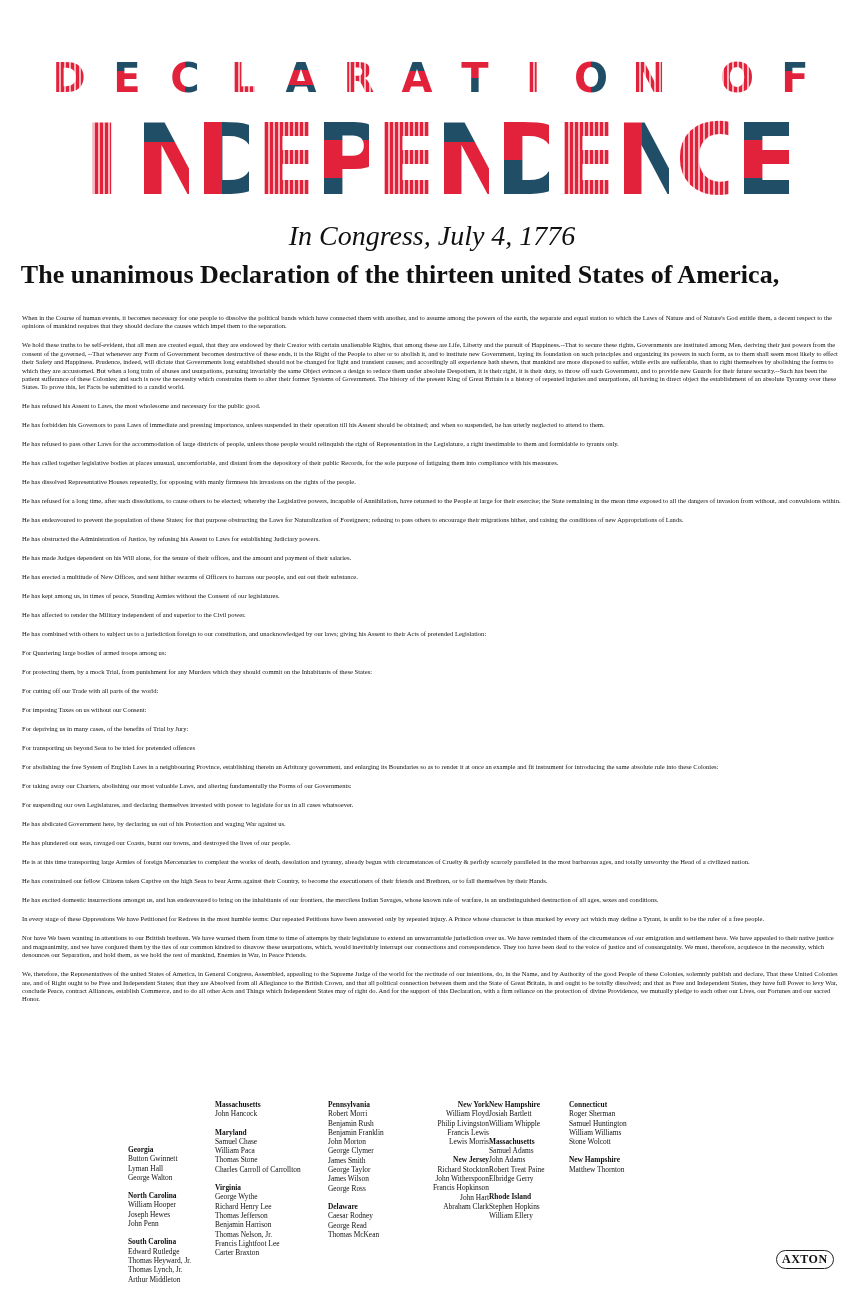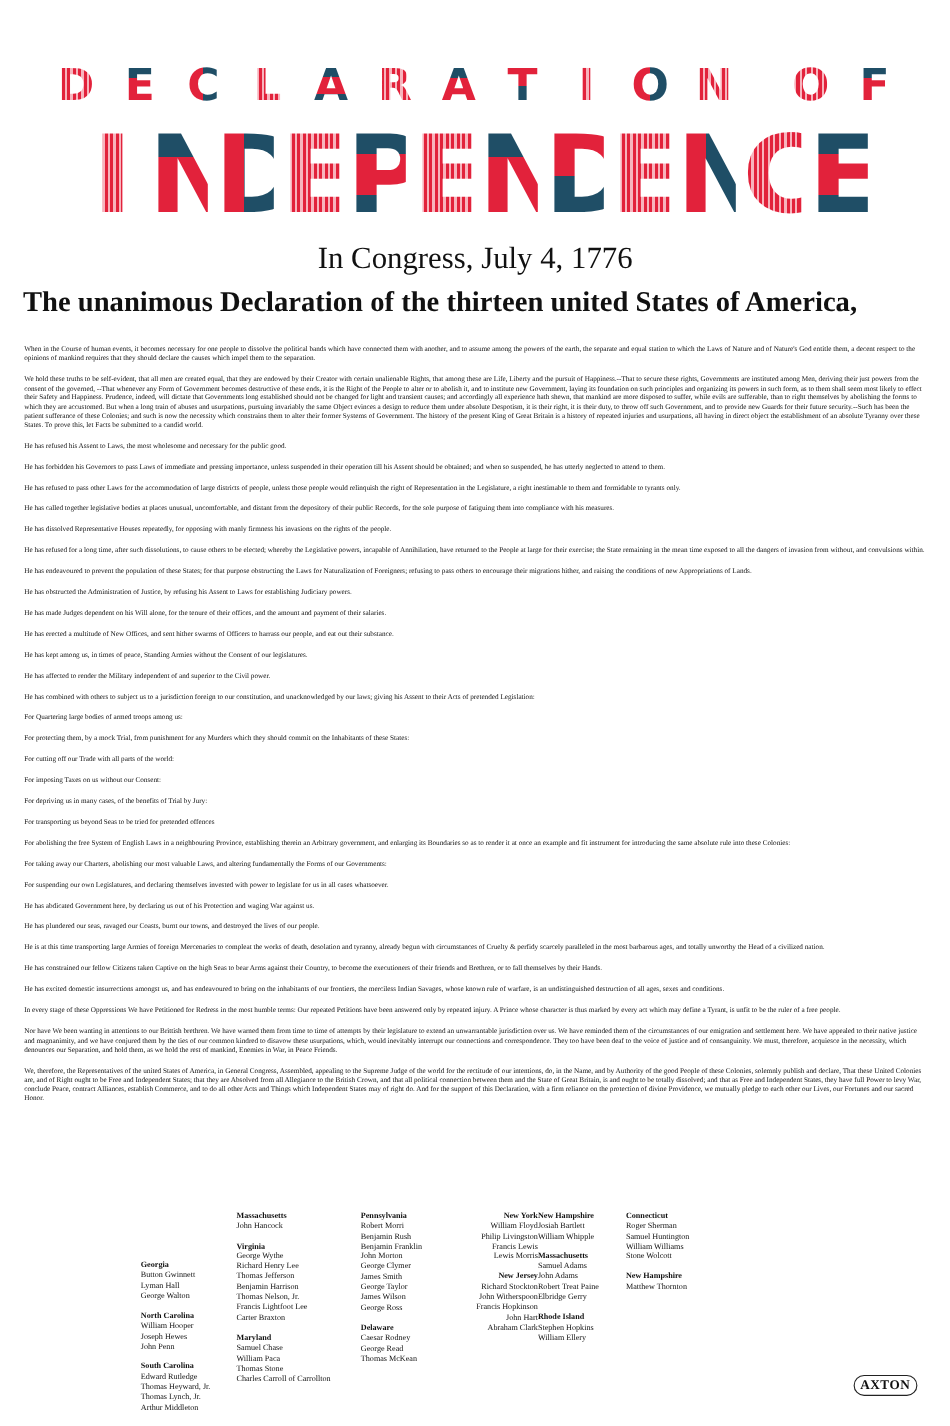--- a/index.html
+++ b/index.html
@@ -9,21 +9,21 @@
   .row2 { top:111px; gap:6px; }
   .ltr { position:relative; font-family:"DejaVu Sans", sans-serif; font-weight:bold; line-height:1; text-align:center; overflow:hidden; }
   .row1 .ltr { font-size:40px; width:36px; height:40px; }
   .row2 .ltr { font-size:98px; width:54px; height:92px; }
   .ltr .g { display:block; color:transparent; -webkit-background-clip:text; background-clip:text; }
   .ltr.s1 .g { background-image:repeating-linear-gradient(90deg,#e2223b 0 3px,#f7b4bd 3px 5px); }
   .ltr.s2 .g { background-image:linear-gradient(180deg,#1f4e66 0 32%,#e2223b 32% 100%); }
   .ltr.s3 .g { background-image:linear-gradient(180deg,#1f4e66 0 30%,#e2223b 30% 68%,#1f4e66 68% 100%); }
   .ltr.s4 .g { background-image:linear-gradient(90deg,#e2223b 0 50%,#1f4e66 50% 100%); }
   .ltr.s5 .g { background-image:linear-gradient(180deg,#e2223b 0 50%,#1f4e66 50% 100%); }
-  .subtitle { position:absolute; top:220px; left:0; width:864px; text-align:center; font-size:28px; }
+  .subtitle { position:absolute; top:220px; left:0; width:864px; text-align:center; font-style:italic; font-size:28px; }
   .heading { position:absolute; top:260px; left:0; width:800px; text-align:center; font-weight:bold; font-size:26px; }
   .body-text { position:absolute; top:314px; left:22px; width:820px; font-size:6.55px; line-height:8.4px; }
   .body-text p { margin:0 0 10.6px 0; }
   .sigs { position:absolute; top:1100px; left:128px; display:flex; font-size:7.4px; line-height:9.3px; }
   .col { margin-right:0; }
   .col.c1 { width:87px;margin-top:45px; } .col.c2 { width:113px; } .col.c3 { width:79px; } .col.c4 { width:82px;text-align:right; } .col.c5 { width:80px; } .col.c6 { width:90px; }
   .grp { margin-bottom:9px; }
   .state { font-weight:bold; }
   .logo { position:absolute; left:776px; top:1250px; border:1.5px solid #222; border-radius:10px; padding:1px 5px; font-size:12px; font-weight:bold; letter-spacing:0.5px; }
 </style>
@@ -172,35 +172,35 @@
         <div>Thomas Lynch, Jr.</div>
         <div>Arthur Middleton</div>
       </div>
     </div>
     <div class="col c2">
       <div class="grp">
         <div class="state">Massachusetts</div>
         <div>John Hancock</div>
       </div>
       <div class="grp">
+        <div class="state">Maryland</div>
+        <div>Samuel Chase</div>
+        <div>William Paca</div>
+        <div>Thomas Stone</div>
+        <div>Charles Carroll of Carrollton</div>
+      </div>
+      <div class="grp">
         <div class="state">Virginia</div>
         <div>George Wythe</div>
         <div>Richard Henry Lee</div>
         <div>Thomas Jefferson</div>
         <div>Benjamin Harrison</div>
         <div>Thomas Nelson, Jr.</div>
         <div>Francis Lightfoot Lee</div>
         <div>Carter Braxton</div>
-      </div>
-      <div class="grp">
-        <div class="state">Maryland</div>
-        <div>Samuel Chase</div>
-        <div>William Paca</div>
-        <div>Thomas Stone</div>
-        <div>Charles Carroll of Carrollton</div>
       </div>
     </div>
     <div class="col c3">
       <div class="grp">
         <div class="state">Pennsylvania</div>
         <div>Robert Morri</div>
         <div>Benjamin Rush</div>
         <div>Benjamin Franklin</div>
         <div>John Morton</div>
         <div>George Clymer</div>

